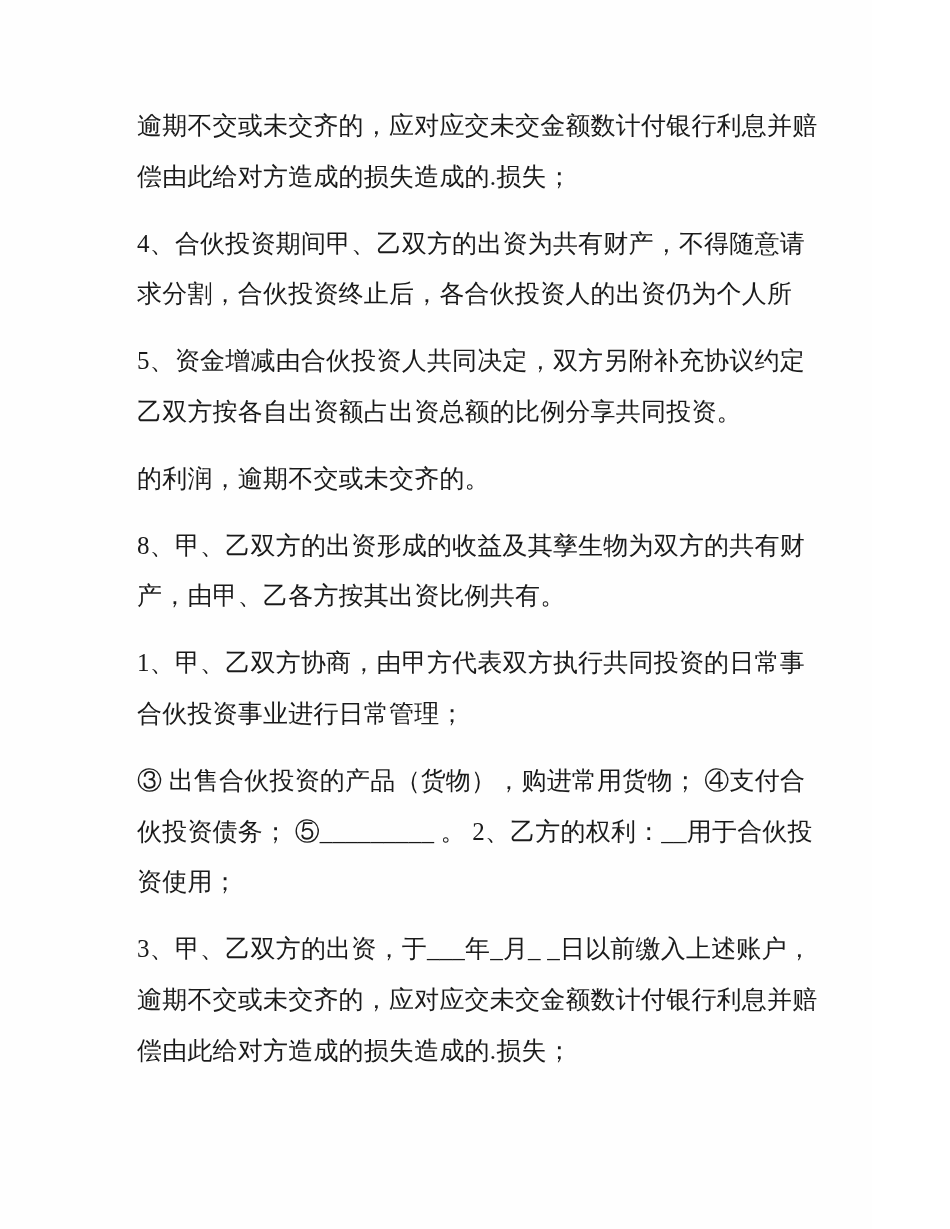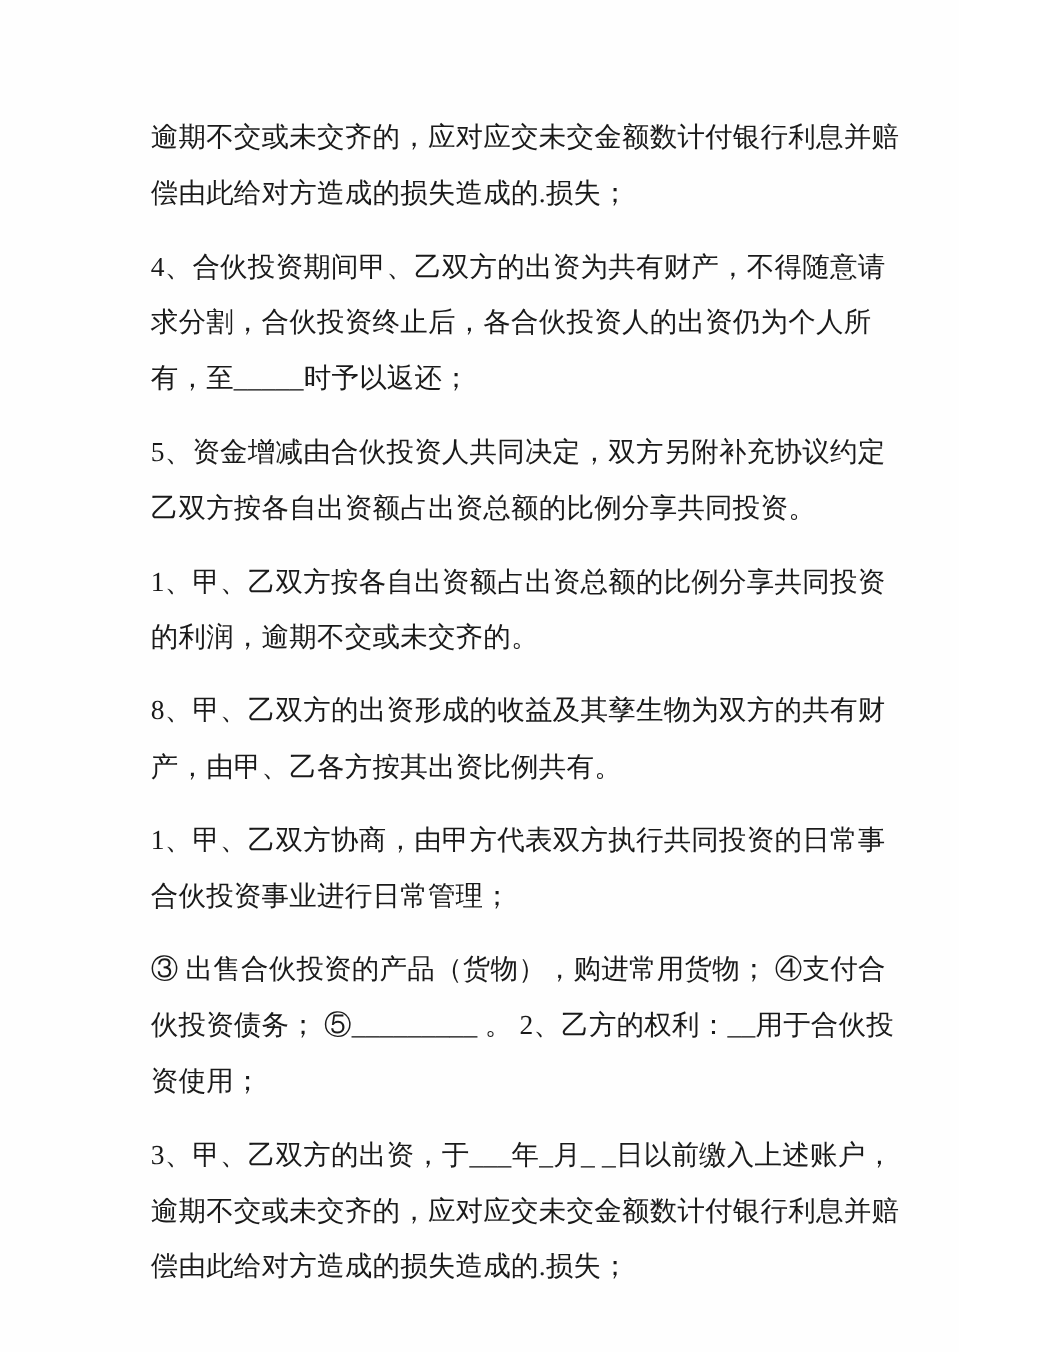--- a/index.html
+++ b/index.html
@@ -47,32 +47,30 @@
     <p class="para">
       </p>
       <div class="doc-line">逾期不交或未交齐的，应对应交未交金额数计付银行利息并赔</div>
       <div class="doc-line">偿由此给对方造成的损失造成的.损失；</div>
     <p></p>
 
     <p class="para">
       </p>
       <div class="doc-line">4、合伙投资期间甲、乙双方的出资为共有财产，不得随意请</div>
       <div class="doc-line">求分割，合伙投资终止后，各合伙投资人的出资仍为个人所</div>
-      <div class="doc-line">有，至_____时予以返还；</div>
     <p></p>
 
     <p class="para">
       </p>
       <div class="doc-line">5、资金增减由合伙投资人共同决定，双方另附补充协议约定</div>
       <div class="doc-line">乙双方按各自出资额占出资总额的比例分享共同投资。</div>
     <p></p>
 
     <p class="para">
       </p>
-      <div class="doc-line">1、甲、乙双方按各自出资额占出资总额的比例分享共同投资</div>
       <div class="doc-line">的利润，逾期不交或未交齐的。</div>
     <p></p>
 
     <p class="para">
       </p>
       <div class="doc-line">8、甲、乙双方的出资形成的收益及其孳生物为双方的共有财</div>
       <div class="doc-line">产，由甲、乙各方按其出资比例共有。</div>
     <p></p>
 
     <p class="para">

